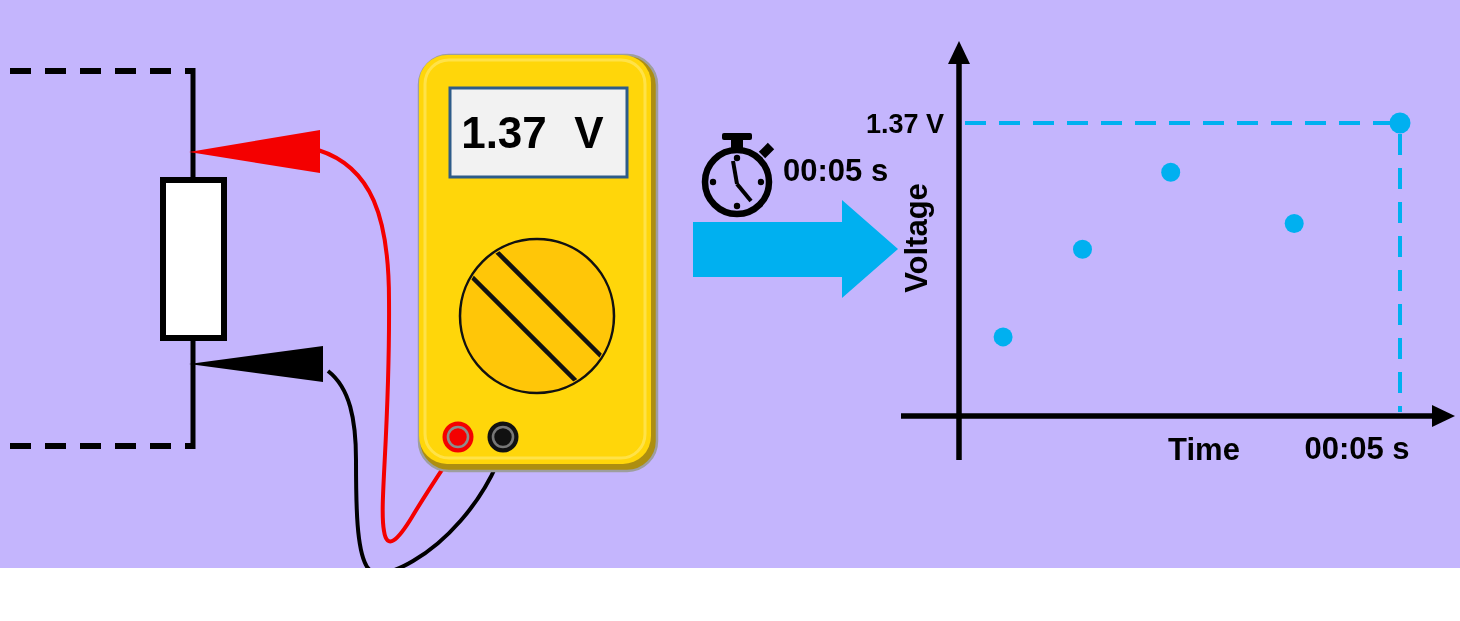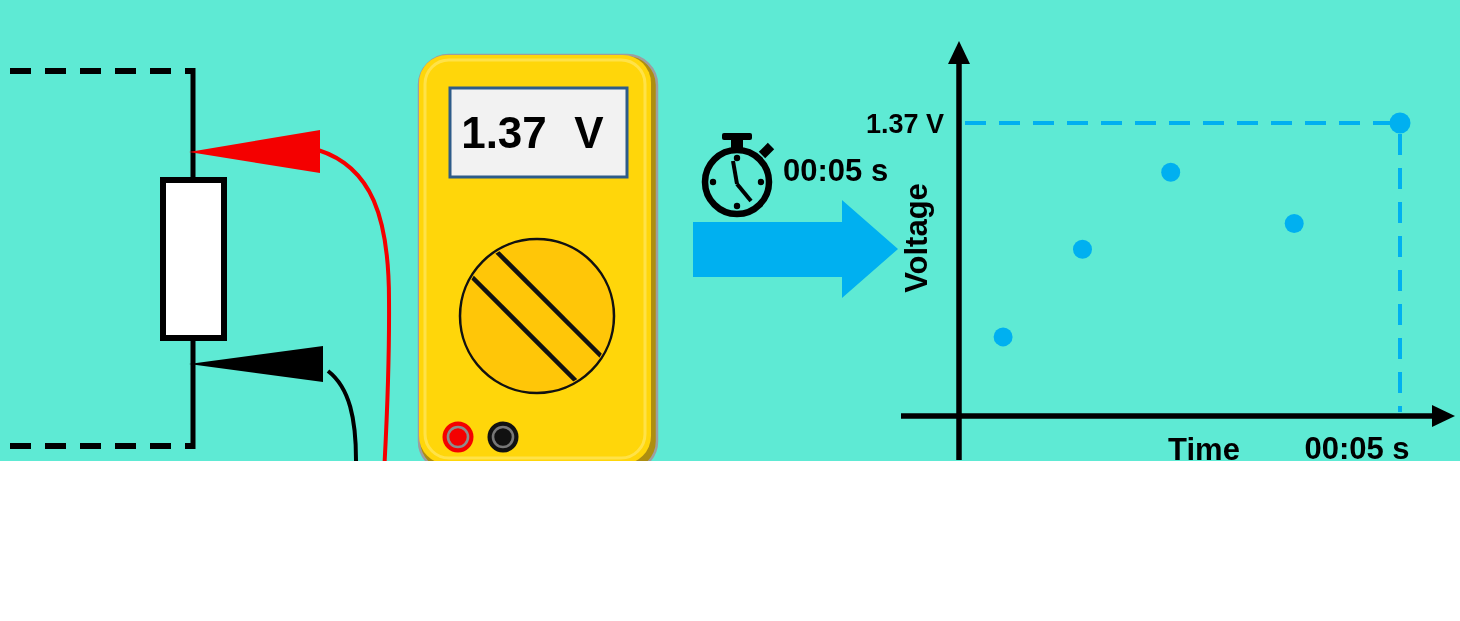--- a/index.html
+++ b/index.html
@@ -1,19 +1,19 @@
 <!DOCTYPE html>
 <html><head>
 <meta charset="utf-8">
 <style>
   html,body{margin:0;padding:0;background:#ffffff;}
   .stage{
     position:relative;
-    width:1460px;height:461px;
-    background:#5eead4;
+    width:1460px;height:568px;
+    background:#c4b5fd;
     overflow:hidden;
     font-family:"Liberation Sans", sans-serif;
   }
   svg{position:absolute;left:0;top:0;}
   text{font-family:"Liberation Sans", sans-serif;fill:#000;}
   .display-text{font-size:44px;font-weight:600;}
   .stopwatch-text{font-size:31px;font-weight:600;}
   .axis-label{font-size:31px;font-weight:600;}
   .ref-label{font-size:27px;font-weight:600;}
 </style>

